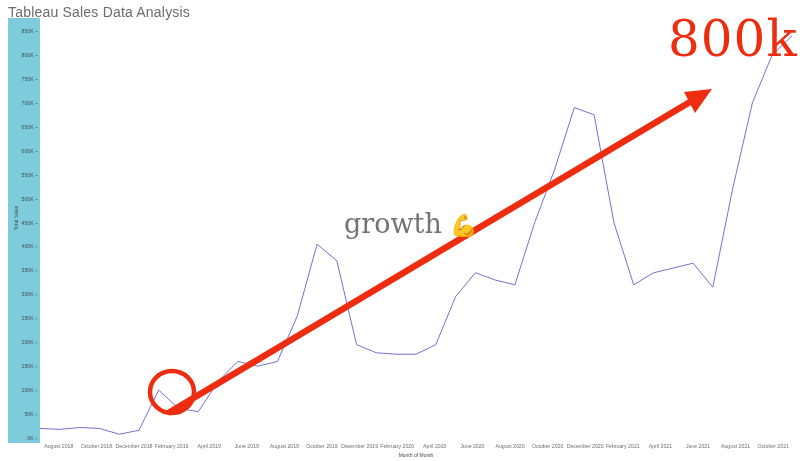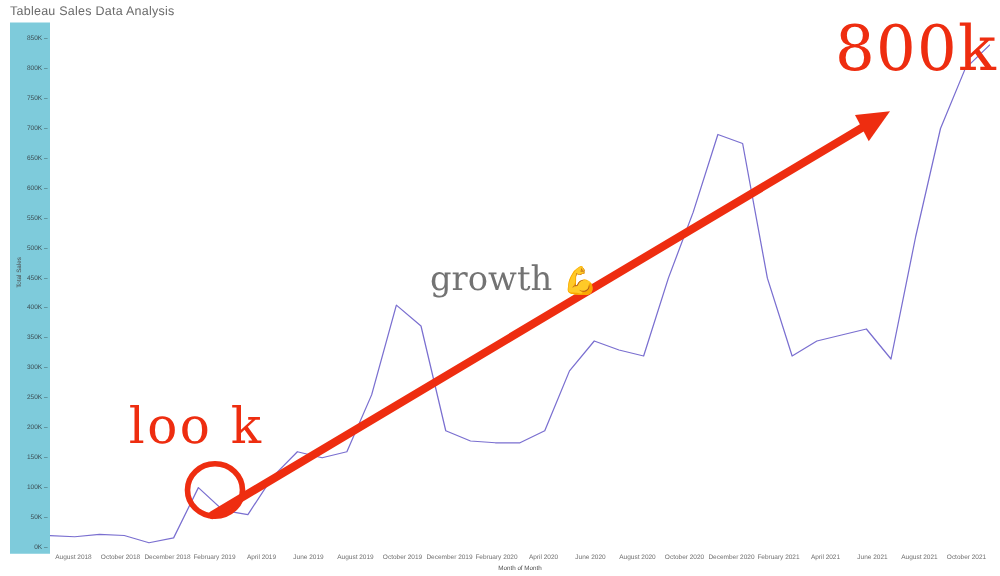--- a/index.html
+++ b/index.html
@@ -7,21 +7,21 @@
     width:800px;height:461px;
     background:#ffffff;
     font-family:"Liberation Sans",sans-serif;
     overflow:hidden;
     position:relative;
   }
   #root{position:absolute;inset:0;}
 
   .title{
     position:absolute;left:8px;top:4px;
-    font-size:10px;color:#6b6b6b;
+    font-size:14px;color:#6b6b6b;
     letter-spacing:.2px;
     white-space:nowrap;
     text-align:right;
   }
 
   
   .axis-band{
     position:absolute;
     left:8px;top:18px;
     width:32px;height:425px;
@@ -173,20 +173,19 @@
     <svg width="800" height="461" viewBox="0 0 800 461">
 
       <ellipse cx="172" cy="392" rx="22" ry="21" fill="none" stroke="#ee2d10" stroke-width="4.5"></ellipse>
 
       <g>
         <line x1="170" y1="412" x2="700" y2="96" stroke="#ee2d10" stroke-width="6.5" stroke-linecap="round"></line>
         <polygon points="712,89 684,92 695,113" fill="#ee2d10"></polygon>
       </g>
     </svg>
 
-    <div class="hand hand-100k">loo k</div>
 
     <div class="hand hand-growth"><span>growth</span> <span class="emoji">💪</span></div>
 
     <div class="hand hand-800k">800k?</div>
   </div>
 
 </div>
 
 </body></html>

